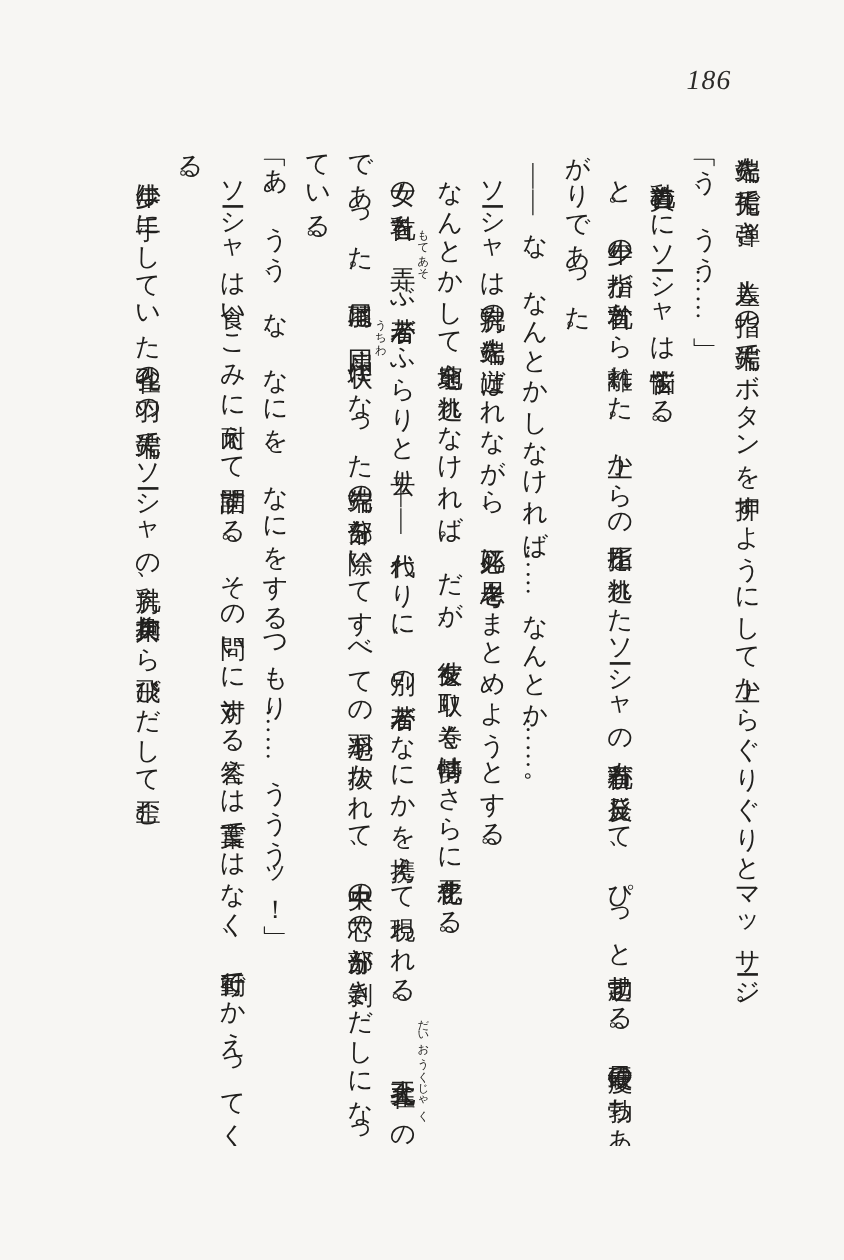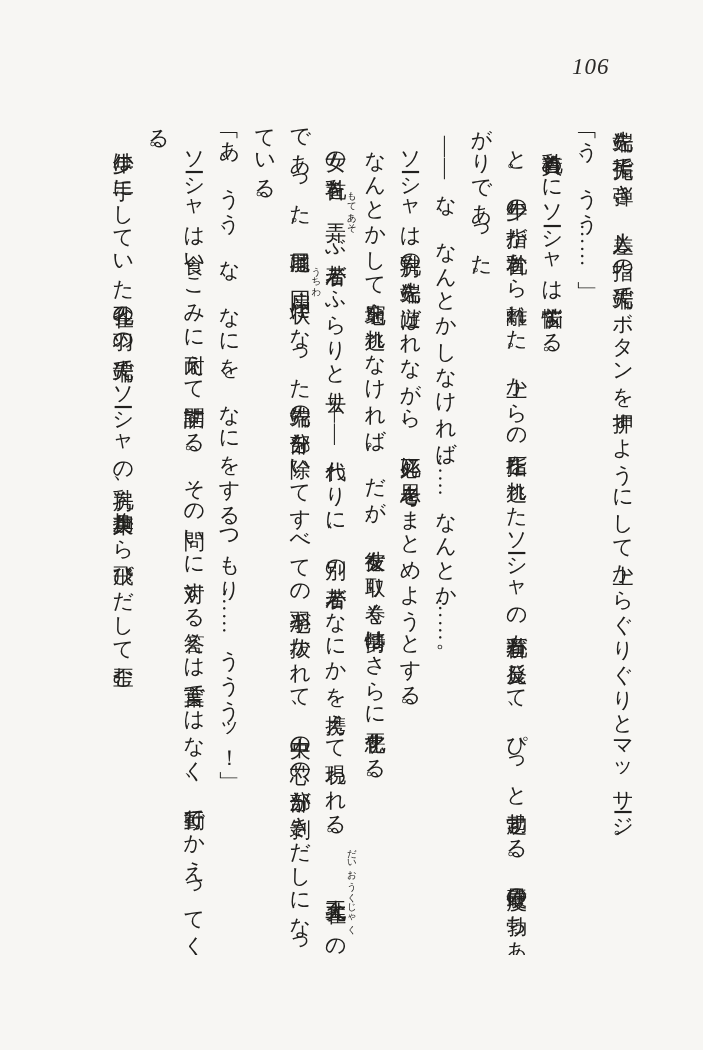--- a/index.html
+++ b/index.html
@@ -49,21 +49,21 @@
   ruby rt {
     font-size: 9.5px;
     letter-spacing: 0;
     color: #21201e;
   }
 </style>
 </head>
 <body>
 
 <div class="page">
-  <div class="page-number">106</div>
+  <div class="page-number">186</div>
   <div class="text-area">
       <p>先端を指先で弾き、人差し指の先端でボタンを押すようにして上からぐりぐりとマッサージ。</p>
       <p class="indent-half">「う、うう……」</p>
       <p class="indent-full">乳首責めにソーシャは苦悩する。</p>
       <p class="indent-full">と。少年の指が乳首から離れた。上からの指圧を逃れたソーシャの右乳首が反発して、ぴっと勃起する。最硬度の勃ちあがりであった。</p>
       <p class="indent-full">――な、なんとかしなければ……なんとか……。</p>
       <p class="indent-full">ソーシャは乳房の先端を遊ばれながら、必死に思考をまとめようとする。</p>
       <p class="indent-full">なんとかして窮地を逃れなければ。だが、彼女を取り巻く情勢はさらに悪化する。</p>
       <p class="indent-full">女の乳首を<ruby>弄<rt>もてあそ</rt></ruby>ぶ若者がふらりと去り――代わりに、別の若者がなにかを携えて現われる。<ruby>大王孔雀<rt>だいおうくじゃく</rt></ruby>の尾羽であった。尾羽は<ruby>団扇<rt>うちわ</rt></ruby>状になった先端の部分を除いてすべての羽毛が抜かれて、中央の芯の部分が剝きだしになっている。</p>
       <p class="indent-half">「あ、うう、な、なにを、なにをするつもり……うううッ！」</p>

